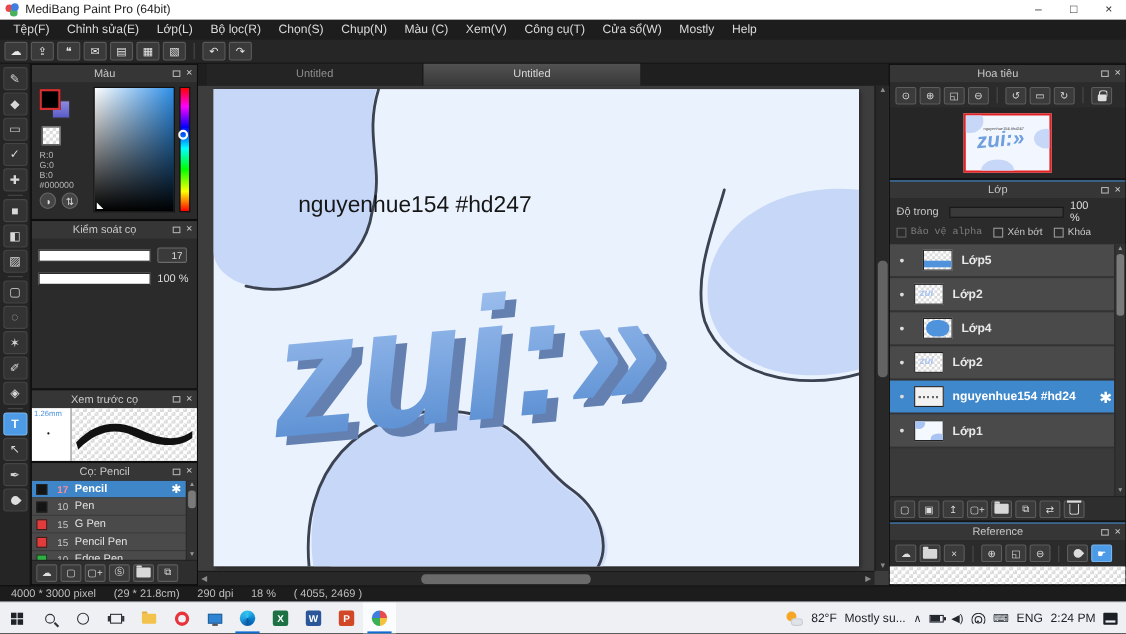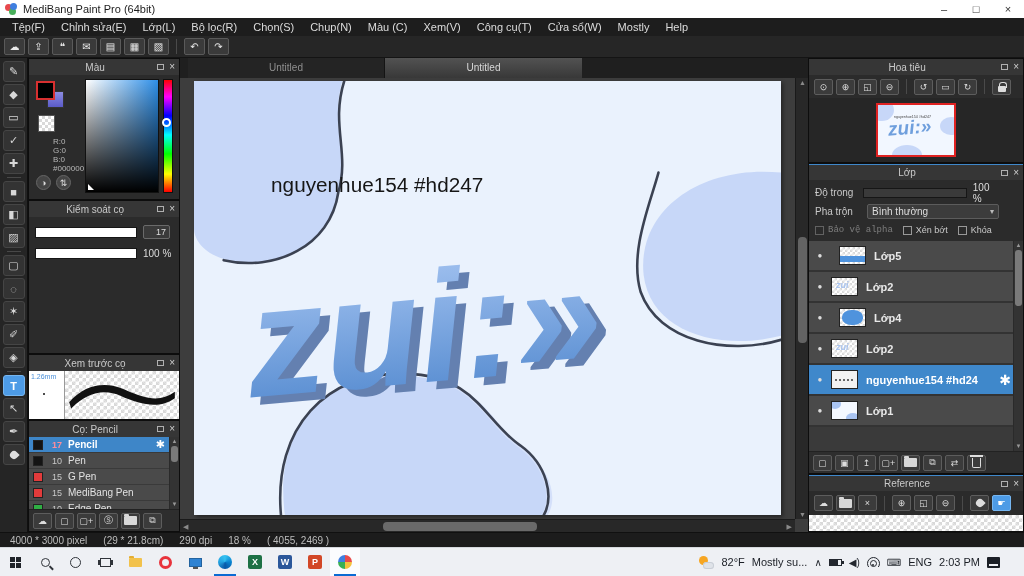--- a/index.html
+++ b/index.html
@@ -47,21 +47,21 @@
 
   
   .color-body { height:124px; position:relative; background:#2b2b2b; }
   .checker { background-color:#fff;
     background-image:linear-gradient(45deg,#d9d9d9 25%,transparent 25%,transparent 75%,#d9d9d9 75%),
                      linear-gradient(45deg,#d9d9d9 25%,transparent 25%,transparent 75%,#d9d9d9 75%);
     background-size:8px 8px; background-position:0 0,4px 4px; }
   .sw-bg { position:absolute; left:18px; top:16px; width:17px; height:17px; background:linear-gradient(#8c8ce0,#5a5ac8); border:1px solid #333; }
   .sw-fg { position:absolute; left:7px; top:6px; width:19px; height:19px; background:#000; border:2px solid #d83030; }
   .sw-tr { position:absolute; left:9px; top:40px; width:17px; height:17px; background-size:6px 6px; background-position:0 0,3px 3px; border:1px solid #555; }
-  .rgbtxt { position:absolute; left:24px; top:62px; font-size:8px; color:#b8b8b8; line-height:9px; }
+  .rgbtxt { position:absolute; left:7px; top:62px; font-size:8px; color:#b8b8b8; line-height:9px; }
   .round-btns { position:absolute; left:7px; top:100px; display:flex; gap:5px; }
   .rbtn { width:15px; height:15px; border-radius:50%; background:#454545; border:1px solid #666; color:#ddd; font-size:9px; display:flex; align-items:center; justify-content:center; }
   .satval { position:absolute; left:56px; top:4px; width:74px; height:114px;
     background:linear-gradient(to top,#000,rgba(0,0,0,0)),linear-gradient(to right,#fff,#2e8fe8); border:1px solid #111; }
   .sv-cursor { position:absolute; left:2px; bottom:2px; width:0; height:0; border-left:6px solid #fff; border-top:6px solid transparent; }
   .huebar { position:absolute; right:6px; top:4px; width:10px; height:114px;
     background:linear-gradient(to bottom,#f00 0%,#f0f 15%,#00f 32%,#0ff 49%,#0f0 66%,#ff0 84%,#f00 100%); border:1px solid #111; }
   .hue-marker { position:absolute; left:-2px; top:34%; width:9px; height:9px; border:2px solid #fff; border-radius:50%; background:transparent; }
 
   
@@ -188,21 +188,21 @@
   .i-search::after { content:""; position:absolute; left:7px; top:8px; width:5px; height:1.5px; background:#30343a; transform:rotate(45deg); }
   .i-cortana { width:11px; height:11px; border:1.5px solid #30343a; border-radius:50%; }
   .i-tview { width:11px; height:9px; border:1.5px solid #30343a; background:#eef0f4; box-shadow:-4px 0 0 -2px #30343a, 4px 0 0 -2px #30343a; }
   .i-opera { width:13px; height:13px; border-radius:50%; border:3.5px solid #e8333c; }
   .i-mon { width:13px; height:9px; background:#2f83d3; border:1px solid #23639f; position:relative; }
   .i-mon::after { content:""; position:absolute; left:3px; bottom:-3px; width:5px; height:2px; background:#555; }
   .i-edge { width:14px; height:14px; border-radius:50%; background:conic-gradient(#35c2f1,#0a84d0,#0857a6,#24a3e0,#35c2f1); }
   .tile { width:14px; height:14px; border-radius:2px; color:#fff; font-size:9px; font-weight:bold; display:flex; align-items:center; justify-content:center; }
   .tile.xl { background:#1e7145; } .tile.wd { background:#2b579a; } .tile.pp { background:#d24726; }
   .i-mb { width:14px; height:14px; border-radius:50%; background:conic-gradient(#e84b4b 0 90deg,#f5c13d 90deg 180deg,#39b054 180deg 270deg,#3f7fe0 270deg 360deg); }
-  .tray { margin-left:auto; display:flex; align-items:center; gap:7px; padding-right:24px; color:#1b1f26; font-size:11px; }
+  .tray { margin-left:auto; display:flex; align-items:center; gap:7px; padding-right:8px; color:#1b1f26; font-size:11px; }
   .i-weather { position:relative; width:16px; height:13px; }
   .i-weather .sun { position:absolute; left:1px; top:0; width:9px; height:9px; border-radius:50%; background:#f6a623; }
   .i-weather .cloud { position:absolute; right:0; bottom:0; width:11px; height:7px; border-radius:5px; background:#dfe3e9; box-shadow:0 0 0 1px #c9ced6 inset; }
   .trayglyph { font-size:10px; color:#23272e; }
   .i-batt { width:13px; height:7px; border:1px solid #23272e; position:relative; background:linear-gradient(to right,#23272e 75%,transparent 75%); }
   .i-batt::after { content:""; position:absolute; right:-3px; top:1px; width:2px; height:3px; background:#23272e; }
   .i-wifi { position:relative; width:13px; height:10px; overflow:hidden; }
   .i-wifi::before { content:""; position:absolute; left:0; top:0; width:13px; height:13px; border:1.5px solid #23272e; border-radius:50%; box-sizing:border-box; }
   .i-wifi::after { content:""; position:absolute; left:3px; top:3px; width:7px; height:7px; border:1.5px solid #23272e; border-radius:50%; box-sizing:border-box; }
   .i-wifi .dot { position:absolute; left:5.5px; top:6.5px; width:2px; height:2px; background:#23272e; border-radius:50%; }
@@ -371,21 +371,21 @@
               <span class="bname">Pen</span>
             </div>
             <div class="brow">
               <span class="bsw" style="background:#e23b3b"></span>
               <span class="bsize">15</span>
               <span class="bname">G Pen</span>
             </div>
             <div class="brow">
               <span class="bsw" style="background:#e23b3b"></span>
               <span class="bsize">15</span>
-              <span class="bname">MediBang Pen</span>
+              <span class="bname">Pencil Pen</span>
             </div>
             <div class="brow">
               <span class="bsw" style="background:#2fae43"></span>
               <span class="bsize">10</span>
               <span class="bname">Edge Pen</span>
             </div>
           </div>
           <div class="vscroll-sm">
             <span class="arr">▲</span>
             <span class="thumb"></span>
@@ -489,27 +489,20 @@
           <span class="ptitle">Lớp</span>
           <span class="pop"></span>
           <span class="pclose">×</span>
         </div>
         <div class="lrowset">
           <div class="lctl">
             <span class="llabel">Độ trong</span>
             <span class="lslider"><span class="fill"></span></span>
             <span class="lpct">100 %</span>
           </div>
-          <div class="lctl">
-            <span class="llabel">Pha trộn</span>
-            <span class="blendbox">
-              <span class="bval">Bình thường</span>
-              <span class="caret">▾</span>
-            </span>
-          </div>
         </div>
         <div class="lchecks">
           <span class="cb dim"></span>
           <span class="cblabel dim">Bảo vệ alpha</span>
           <span class="cb"></span>
           <span class="cblabel">Xén bớt</span>
           <span class="cb"></span>
           <span class="cblabel">Khóa</span>
         </div>
         <div class="llist">
@@ -655,18 +648,18 @@
       <span>82°F</span>
       <span>Mostly su...</span>
       <span class="trayglyph">∧</span>
       <span class="i-batt"></span>
       <span class="trayglyph">◀)</span>
       <span class="i-wifi">
           <span class="dot"></span>
         </span>
       <span class="trayglyph">⌨</span>
       <span>ENG</span>
-      <span>2:03 PM</span>
+      <span>2:24 PM</span>
       <span class="i-action"></span>
     </span>
   </div>
 
 </div>
 
 </body></html>

